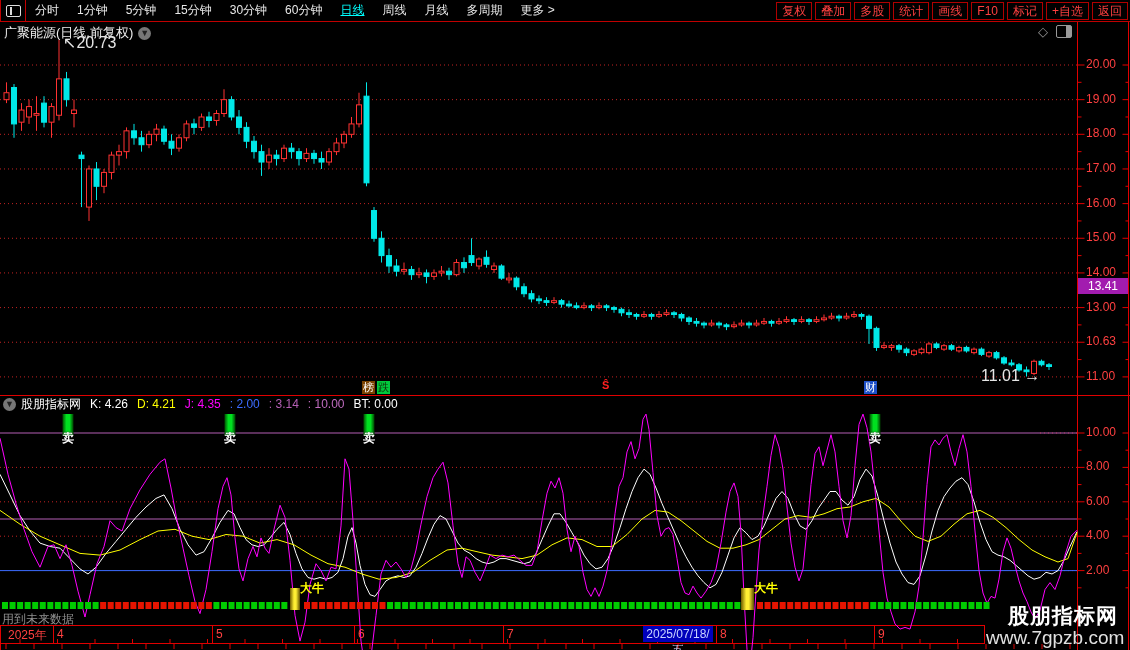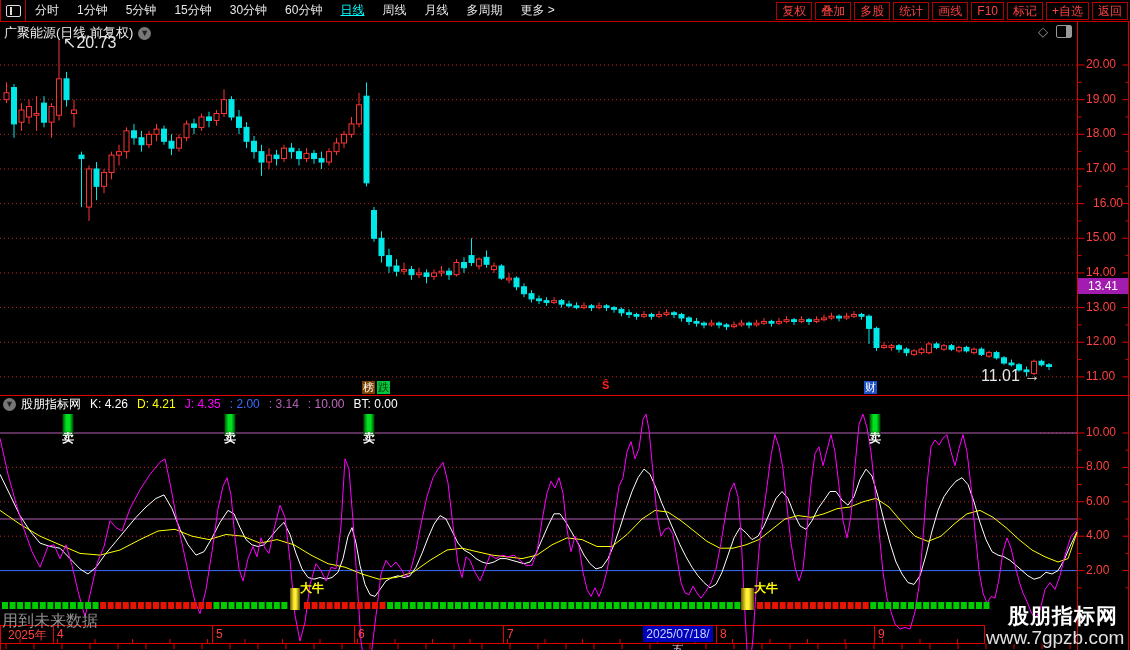--- a/index.html
+++ b/index.html
@@ -30,21 +30,21 @@
   
   .axis-label{position:absolute;color:#ff4040;font-size:12px;width:44px;text-align:left;}
   #last-price-box{left:1078px;top:278px;width:50px;height:16px;background:#a21caf;color:#fff;
     font-size:12px;text-align:center;line-height:16px;}
   .anno{position:absolute;color:#e5e5e5;font-size:16px;white-space:nowrap;}
   .badge{position:absolute;font-size:11px;line-height:13px;height:13px;padding:0 1px;}
   #indicator-header{left:0;top:396px;height:16px;display:flex;align-items:center;font-size:12px;white-space:nowrap;}
   #indicator-header span{margin-right:9px;}
   .sell-txt{position:absolute;color:#ffffff;font-size:12px;font-weight:bold;text-shadow:0 0 2px #000;}
   .bull-txt{position:absolute;color:#ffff00;font-size:12px;font-weight:bold;}
-  #future-warning{left:2px;top:611px;color:#909090;font-size:16px;}
+  #future-warning{left:2px;top:611px;color:#909090;font-size:12px;}
   .datelbl{position:absolute;top:627px;color:#ff4040;font-size:12px;}
   #sel-date{position:absolute;top:626px;height:16px;background:#0000bb;color:#c8d2ff;
     font-size:12px;text-align:center;line-height:16px;}
   #wm1{left:1008px;top:602px;color:#ffffff;font-size:21px;font-weight:bold;letter-spacing:1px;}
   #wm2{left:986px;top:627px;color:#e0e0e0;font-size:19px;}
   svg{position:absolute;left:0;top:0;}
 </style>
 </head>
 <body>
 <div id="screen">
@@ -706,25 +706,25 @@
 
 <div id="future-warning" class="abs">用到未来数据</div>
 <div id="datebar-labels"></div>
 <div id="wm1" class="abs">股朋指标网</div>
 <div id="wm2" class="abs">www.7gpzb.com</div>
 
 <div class="abs axis-label" style="left: 1086px; top: 57px;">20.00</div>
     <div class="abs axis-label" style="left: 1086px; top: 91.655px;">19.00</div>
     <div class="abs axis-label" style="left: 1086px; top: 126.31px;">18.00</div>
     <div class="abs axis-label" style="left: 1086px; top: 160.965px;">17.00</div>
-    <div class="abs axis-label" style="left: 1086px; top: 195.62px; text-align: center;">16.00</div>
+    <div class="abs axis-label" style="left: 1086px; top: 195.62px;">16.00</div>
     <div class="abs axis-label" style="left: 1086px; top: 230.275px;">15.00</div>
     <div class="abs axis-label" style="left: 1086px; top: 264.93px;">14.00</div>
     <div class="abs axis-label" style="left: 1086px; top: 299.585px;">13.00</div>
-    <div class="abs axis-label" style="left: 1086px; top: 334.24px;">12.00</div>
+    <div class="abs axis-label" style="left: 1086px; top: 334.24px;">10.63</div>
     <div class="abs axis-label" style="left: 1086px; top: 368.895px;">11.00</div>
     <div class="abs axis-label" style="left: 1086px; top: 425px;">10.00</div>
     <div class="abs axis-label" style="left: 1086px; top: 459.4px;">8.00</div>
     <div class="abs axis-label" style="left: 1086px; top: 493.8px;">6.00</div>
     <div class="abs axis-label" style="left: 1086px; top: 528.2px;">4.00</div>
     <div class="abs axis-label" style="left: 1086px; top: 562.6px;">2.00</div>
     <div class="abs sell-txt" style="left: 62px; top: 430px;">卖</div>
     <div class="abs sell-txt" style="left: 224px; top: 430px;">卖</div>
     <div class="abs sell-txt" style="left: 363px; top: 430px;">卖</div>
     <div class="abs sell-txt" style="left: 869px; top: 430px;">卖</div>

